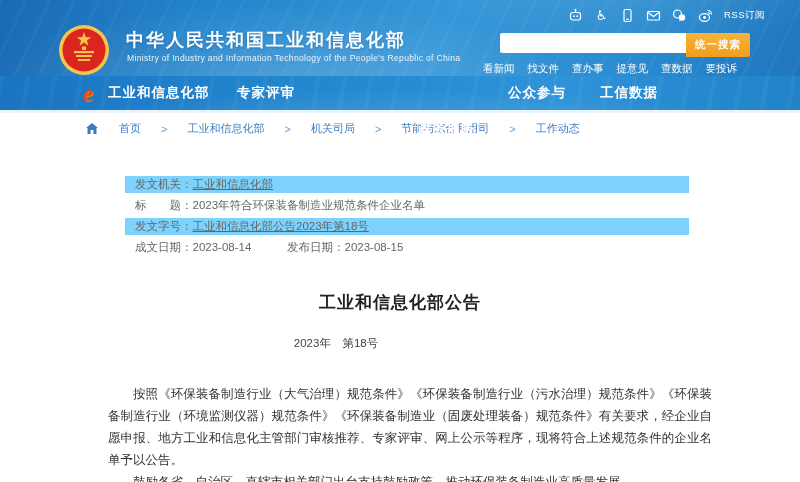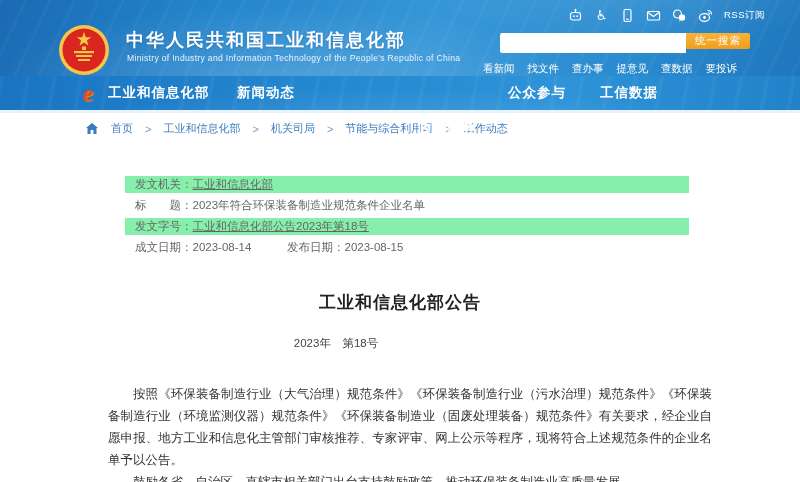--- a/index.html
+++ b/index.html
@@ -26,51 +26,51 @@
 
   
   #topicons { position:absolute; left:568px; top:8px; display:flex; align-items:center; gap:11px; z-index:4; }
   #topicons .ticon { width:15px; height:15px; display:flex; align-items:center; justify-content:center; color:#fff; font-size:13px; line-height:1; cursor:pointer; }
   #topicons svg { display:block; }
   .rss-label { color:#fff; font-size:9.5px; letter-spacing:0.5px; cursor:pointer; }
 
   
   #searchbar { position:absolute; left:500px; top:33px; display:flex; z-index:4; }
   #search-input { width:186px; height:20px; border:none; outline:none; background:#fff; border-radius:2px 0 0 2px; padding:0 6px; font-size:11px; color:#333; }
-  #search-btn { width:64px; height:16px; border:none; background:linear-gradient(180deg,#f8b23a,#f09e1b); color:#fff; font-size:10.5px; font-weight:normal; letter-spacing:1px; border-radius:0 2px 2px 0; cursor:pointer; }
+  #search-btn { width:64px; height:24px; border:none; background:linear-gradient(180deg,#f8b23a,#f09e1b); color:#fff; font-size:10.5px; font-weight:bold; letter-spacing:1px; border-radius:0 2px 2px 0; cursor:pointer; }
   #quicklinks { position:absolute; left:483px; top:62px; display:flex; gap:13px; z-index:4; }
   #quicklinks span { color:#fff; font-size:10.5px; cursor:pointer; white-space:nowrap; }
 
   
   #nav {
     position:absolute; left:0; top:76px; width:800px; height:37px;
     background:linear-gradient(90deg,#1a74c2 0%, #2488d0 40%, #2e93d8 70%, #2182c9 100%);
     border-bottom:3px solid #e9f3fb;
   }
   #nav::after {
     content:""; position:absolute; inset:0;
     background:
       radial-gradient(ellipse 500px 60px at 50% 160%, rgba(255,255,255,0.14), transparent 70%),
       repeating-linear-gradient(100deg, rgba(255,255,255,0.04) 0 4px, transparent 4px 26px);
     pointer-events:none;
   }
   #nav-logo { position:absolute; left:76px; top:5px; width:24px; height:24px; font-family:"Liberation Serif","DejaVu Serif",serif; font-style:italic; font-weight:bold; font-size:24px; color:#e8491e; text-shadow:1px 1px 0 #f5820c; line-height:24px; text-align:center; z-index:3; }
   .nav-item { position:absolute; top:0; height:34px; line-height:34px; color:#fff; font-size:13.5px; font-weight:bold; letter-spacing:1px; cursor:pointer; z-index:3; white-space:nowrap; }
 
   
-  #breadcrumb { position:absolute; left:86px; top:121px; display:flex; align-items:center; gap:12px; font-size:11px; color:#3b7cc0; z-index:2; }
+  #breadcrumb { position:absolute; left:86px; top:121px; display:flex; align-items:center; gap:20px; font-size:11px; color:#3b7cc0; z-index:2; }
   #breadcrumb .bc-item { cursor:pointer; white-space:nowrap; }
   #breadcrumb .bc-sep { color:#6b9bc9; }
   #breadcrumb .bc-current { cursor:default; }
   #bc-home-icon { display:flex; margin-right:1px; }
 
   
   #docinfo { position:absolute; left:125px; top:176px; width:564px; z-index:2; }
   .di-row { position:relative; height:17px; line-height:17px; margin-bottom:4px; padding-left:10px; font-size:11.5px; color:#666; white-space:nowrap; }
-  .di-row.odd { background:#86efac; }
+  .di-row.odd { background:#7dd3fc; }
   .di-label { color:#666; }
   .di-value { color:#666; }
   .di-link { text-decoration:underline; cursor:pointer; }
   .di-col2 { position:absolute; left:162px; top:0; }
 
   
   #article-title { position:absolute; left:0; top:291px; width:800px; text-align:center; font-size:17px; font-weight:bold; color:#222; letter-spacing:1px; z-index:2; }
   #article-docnum { position:absolute; left:0; top:336px; width:672px; text-align:center; font-size:11.5px; color:#444; z-index:2; }
   #article-body { position:absolute; left:108px; top:383px; width:604px; z-index:2; }
   #article-body p { font-size:12.5px; color:#333; line-height:22px; text-align:justify; text-indent:2em; }
@@ -147,21 +147,21 @@
       <span>查办事</span>
       <span>提意见</span>
       <span>查数据</span>
       <span>要投诉</span>
     </div>
   </div>
 
   <div id="nav">
     <div id="nav-logo">e</div>
     <div class="nav-item" style="left:108px;">工业和信息化部</div>
-    <div class="nav-item" style="left:237px;">新闻动态</div>
+    <div class="nav-item" style="left:237px;">专家评审</div>
     <div class="nav-item" style="left:418px;margin-top:36px;">政务服务</div>
     <div class="nav-item" style="left:508px;">公众参与</div>
     <div class="nav-item" style="left:600px;">工信数据</div>
   </div>
 
   <div id="breadcrumb">
     <span id="bc-home-icon">
       <svg width="12" height="11" viewBox="0 0 12 11">
           <polygon points="6,0 12,5 10.5,5 10.5,11 7.4,11 7.4,7 4.6,7 4.6,11 1.5,11 1.5,5 0,5" fill="#3b7cc0"></polygon>
         </svg>

